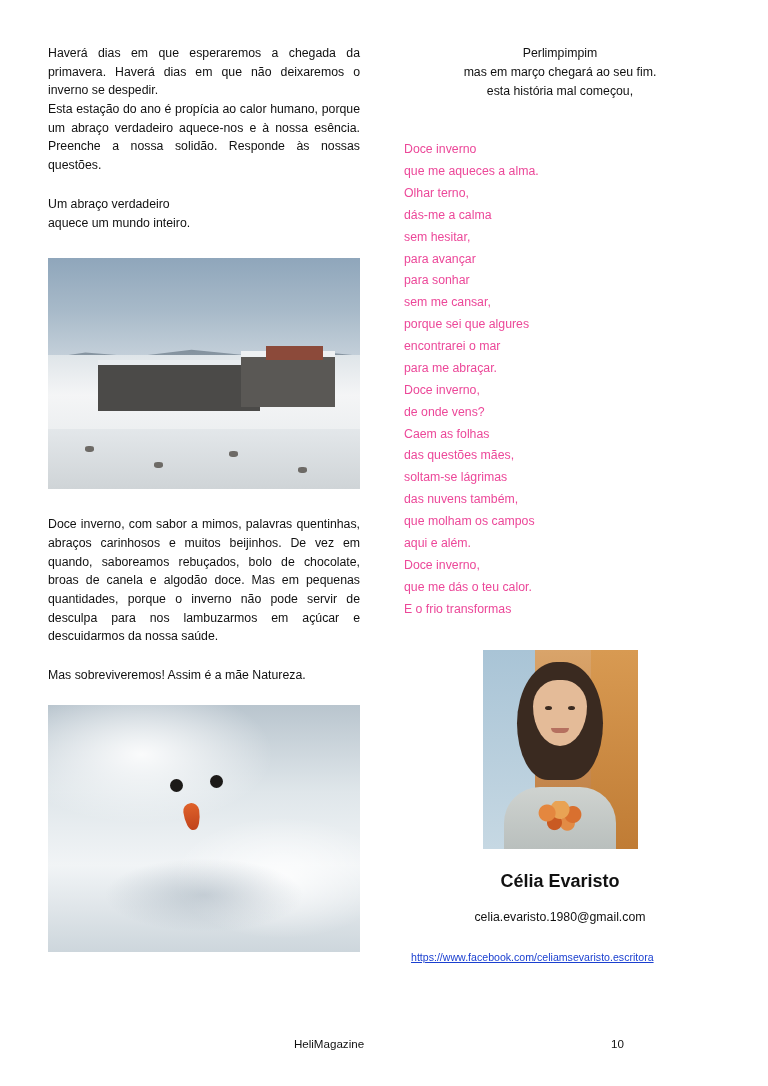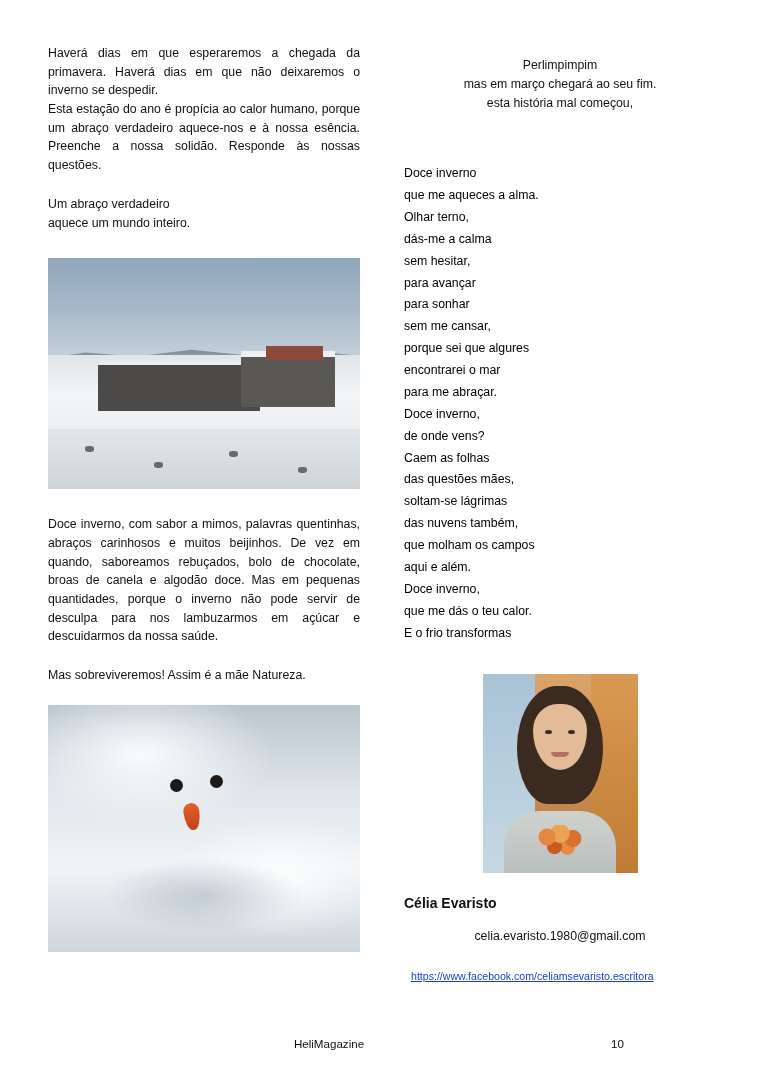--- a/index.html
+++ b/index.html
@@ -46,28 +46,28 @@
     text-align: left;
   }
   .gap-md { height: 20px; }
   .gap-lg { height: 26px; }
 
   
   .poem-head {
     text-align: center;
     font-size: 12.3px;
     line-height: 1.55;
-    margin: 12px;
+    margin: 0;
     color: #111;
   }
   .poem-body {
     font-size: 12.3px;
     line-height: 1.78;
     margin: 0;
-    color: #000000;
+    color: #ec4899;
   }
   .poem-body div { white-space: pre; }
 
   
   .photo {
     border: 0;
     display: block;
     overflow: hidden;
     position: relative;
   }
@@ -200,21 +200,22 @@
     background:
       radial-gradient(circle at 22% 40%, #e4873f 0 8px, transparent 9px),
       radial-gradient(circle at 50% 28%, #e9a354 0 9px, transparent 10px),
       radial-gradient(circle at 78% 45%, #d9702f 0 8px, transparent 9px),
       radial-gradient(circle at 38% 72%, #c95a22 0 7px, transparent 8px),
       radial-gradient(circle at 66% 74%, #e28b45 0 7px, transparent 8px);
   }
 
   
   .credit-name {
-    font-size: 14px;
+    text-align: center;
+    font-size: 18px;
     font-weight: bold;
     margin: 0;
     color: #111;
   }
   .credit-mail {
     text-align: center;
     font-size: 12.3px;
     margin: 0;
     color: #111;
   }

